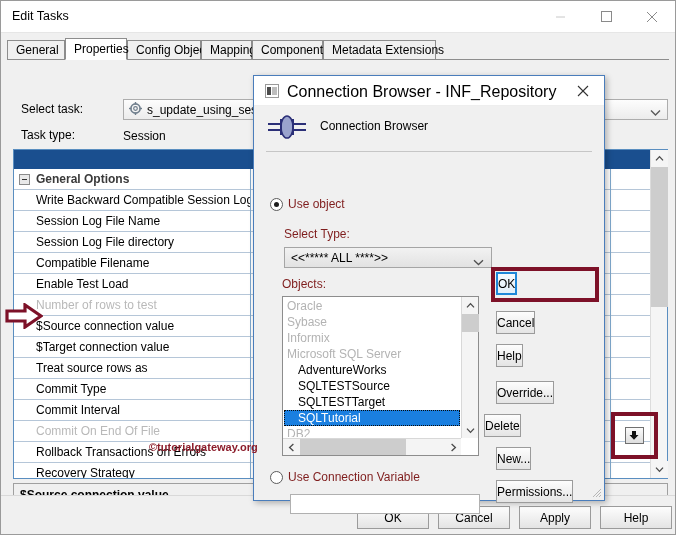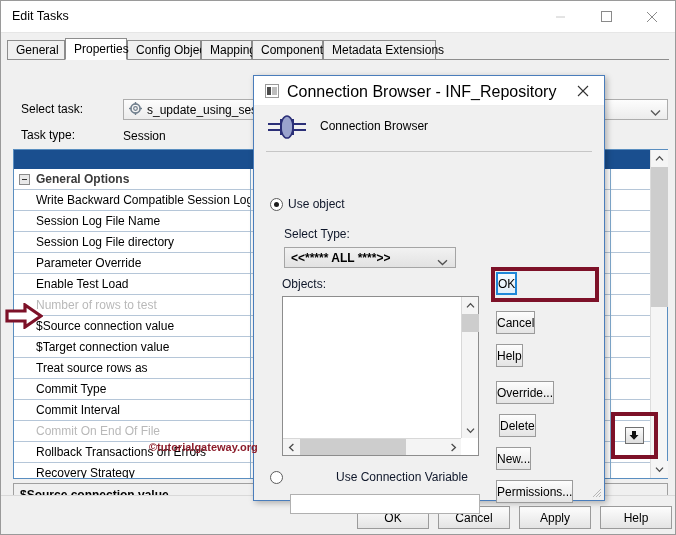--- a/index.html
+++ b/index.html
@@ -234,26 +234,25 @@
   .radio {
     position: absolute; width: 13px; height: 13px; border-radius: 50%;
     border: 1px solid #5c5c5c; background: #fff;
   }
   .radio.on:after {
     content: ""; position: absolute; left: 3px; top: 3px; width: 5px; height: 5px;
     border-radius: 50%; background: #1c1c1c;
   }
 
   .sel-combo {
-    position: absolute; left: 30px; top: 141px; width: 172px; height: 21px;
+    position: absolute; left: 30px; top: 141px; width: 208px; height: 21px;
     background: linear-gradient(#f2f2f2,#e2e2e2);
     border: 1px solid #a5a5a5;
     display: flex; align-items: center;
     font-size: 12px;
-    font-weight: bold;
   }
   .sel-combo .v { margin-left: 6px; }
 
   .objlist {
     position: absolute; left: 28px; top: 190px; width: 197px; height: 160px;
     background: #ffffff; border: 1px solid #8d8d8d;
   }
   .objlist-inner {
     position: absolute; left: 1px; top: 1px; right: 18px; bottom: 18px;
     overflow: hidden;
@@ -311,21 +310,21 @@
   .watermark {
     position: absolute; left: 148px; top: 440px;
     font-family: Liberation Sans, sans-serif;
     font-size: 11px; font-weight: bold; color: #8c1d2b;
     white-space: nowrap;
     z-index: 40;
   }
   .dlg-grip {
     position: absolute; right: 2px; bottom: 2px; width: 12px; height: 12px;
   }
-  .lbl { position: absolute; font-size: 12px; color: #0f172a; }
+  .lbl { position: absolute; font-size: 12px; color: #7f1d1d; }
 </style>
 </head>
 <body>
 
 <div id="app">
 
   <div class="win-titlebar">
     <div class="win-title">Edit Tasks</div>
     <div class="win-btns">
       <div class="win-btn">
@@ -403,21 +402,21 @@
             <div class="cellA">Session Log File Name</div>
             <div class="cellB"></div>
             <div class="cellC"></div>
           </div>
           <div class="grow">
             <div class="cellA">Session Log File directory</div>
             <div class="cellB"></div>
             <div class="cellC"></div>
           </div>
           <div class="grow">
-            <div class="cellA">Parameter Override</div>
+            <div class="cellA">Compatible Filename</div>
             <div class="cellB"></div>
             <div class="cellC"></div>
           </div>
           <div class="grow">
             <div class="cellA">Enable Test Load</div>
             <div class="cellB"></div>
             <div class="cellC"></div>
           </div>
           <div class="grow dim">
             <div class="cellA">Number of rows to test</div>
@@ -550,20 +549,31 @@
         <span class="v">&lt;&lt;***** ALL ****&gt;&gt;</span>
         <span style="position:absolute;right:7px;top:7px;">
           <svg width="11" height="7" viewBox="0 0 11 7">
               <polyline points="1,1.3 5.5,5.5 10,1.3" fill="none" stroke="#505050" stroke-width="1.3"></polyline>
             </svg>
         </span>
       </div>
 
       <div class="lbl" style="left:28px;top:171px;">Objects:</div>
       <div class="objlist">
+        <div class="objlist-inner" id="objItems">
+            <div class="oitem dimmed">Oracle</div>
+            <div class="oitem dimmed">Sybase</div>
+            <div class="oitem dimmed">Informix</div>
+            <div class="oitem dimmed">Microsoft SQL Server</div>
+            <div class="oitem indent">AdventureWorks</div>
+            <div class="oitem indent">SQLTESTSource</div>
+            <div class="oitem indent">SQLTESTTarget</div>
+            <div class="oitem indent sel">SQLTutorial</div>
+            <div class="oitem dimmed">DB2</div>
+          </div>
         <div class="ol-vscroll">
           <div class="arrow up">
             <svg width="9" height="7" viewBox="0 0 9 7">
                 <polyline points="1,5.4 4.5,1.6 8,5.4" fill="none" stroke="#4a4a4a" stroke-width="1.3"></polyline>
               </svg>
           </div>
           <div class="thumb"></div>
           <div class="arrow dn">
             <svg width="9" height="7" viewBox="0 0 9 7">
                 <polyline points="1,1.6 4.5,5.4 8,1.6" fill="none" stroke="#4a4a4a" stroke-width="1.3"></polyline>
@@ -583,26 +593,26 @@
               </svg>
           </div>
         </div>
       </div>
 
       <div class="hl-box-ok"></div>
       <div class="btn focus" style="left:242px;top:166px;">OK</div>
       <div class="btn" style="left:242px;top:205px;">Cancel</div>
       <div class="btn" style="left:242px;top:238px;">Help</div>
       <div class="btn disabled" style="left:242px;top:275px;">Override...</div>
-      <div class="btn disabled" style="left:245px;top:308px;">Delete</div>
+      <div class="btn disabled" style="left:230px;top:308px;">Delete</div>
       <div class="btn disabled" style="left:242px;top:341px;">New...</div>
       <div class="btn disabled" style="left:242px;top:374px;">Permissions...</div>
 
       <div class="radio" style="left:16px;top:365px;"></div>
-      <div class="lbl" style="left:34px;top:364px;margin-left:48px;">Use Connection Variable</div>
+      <div class="lbl" style="left:34px;top:364px;">Use Connection Variable</div>
       <div class="varbox"></div>
 
       <span class="dlg-grip">
         <svg width="12" height="12" viewBox="0 0 12 12">
           <line x1="11" y1="3" x2="3" y2="11" stroke="#b6b6b6" stroke-width="1"></line>
           <line x1="11" y1="6" x2="6" y2="11" stroke="#b6b6b6" stroke-width="1"></line>
           <line x1="11" y1="9" x2="9" y2="11" stroke="#b6b6b6" stroke-width="1"></line>
         </svg>
       </span>
     </div>

